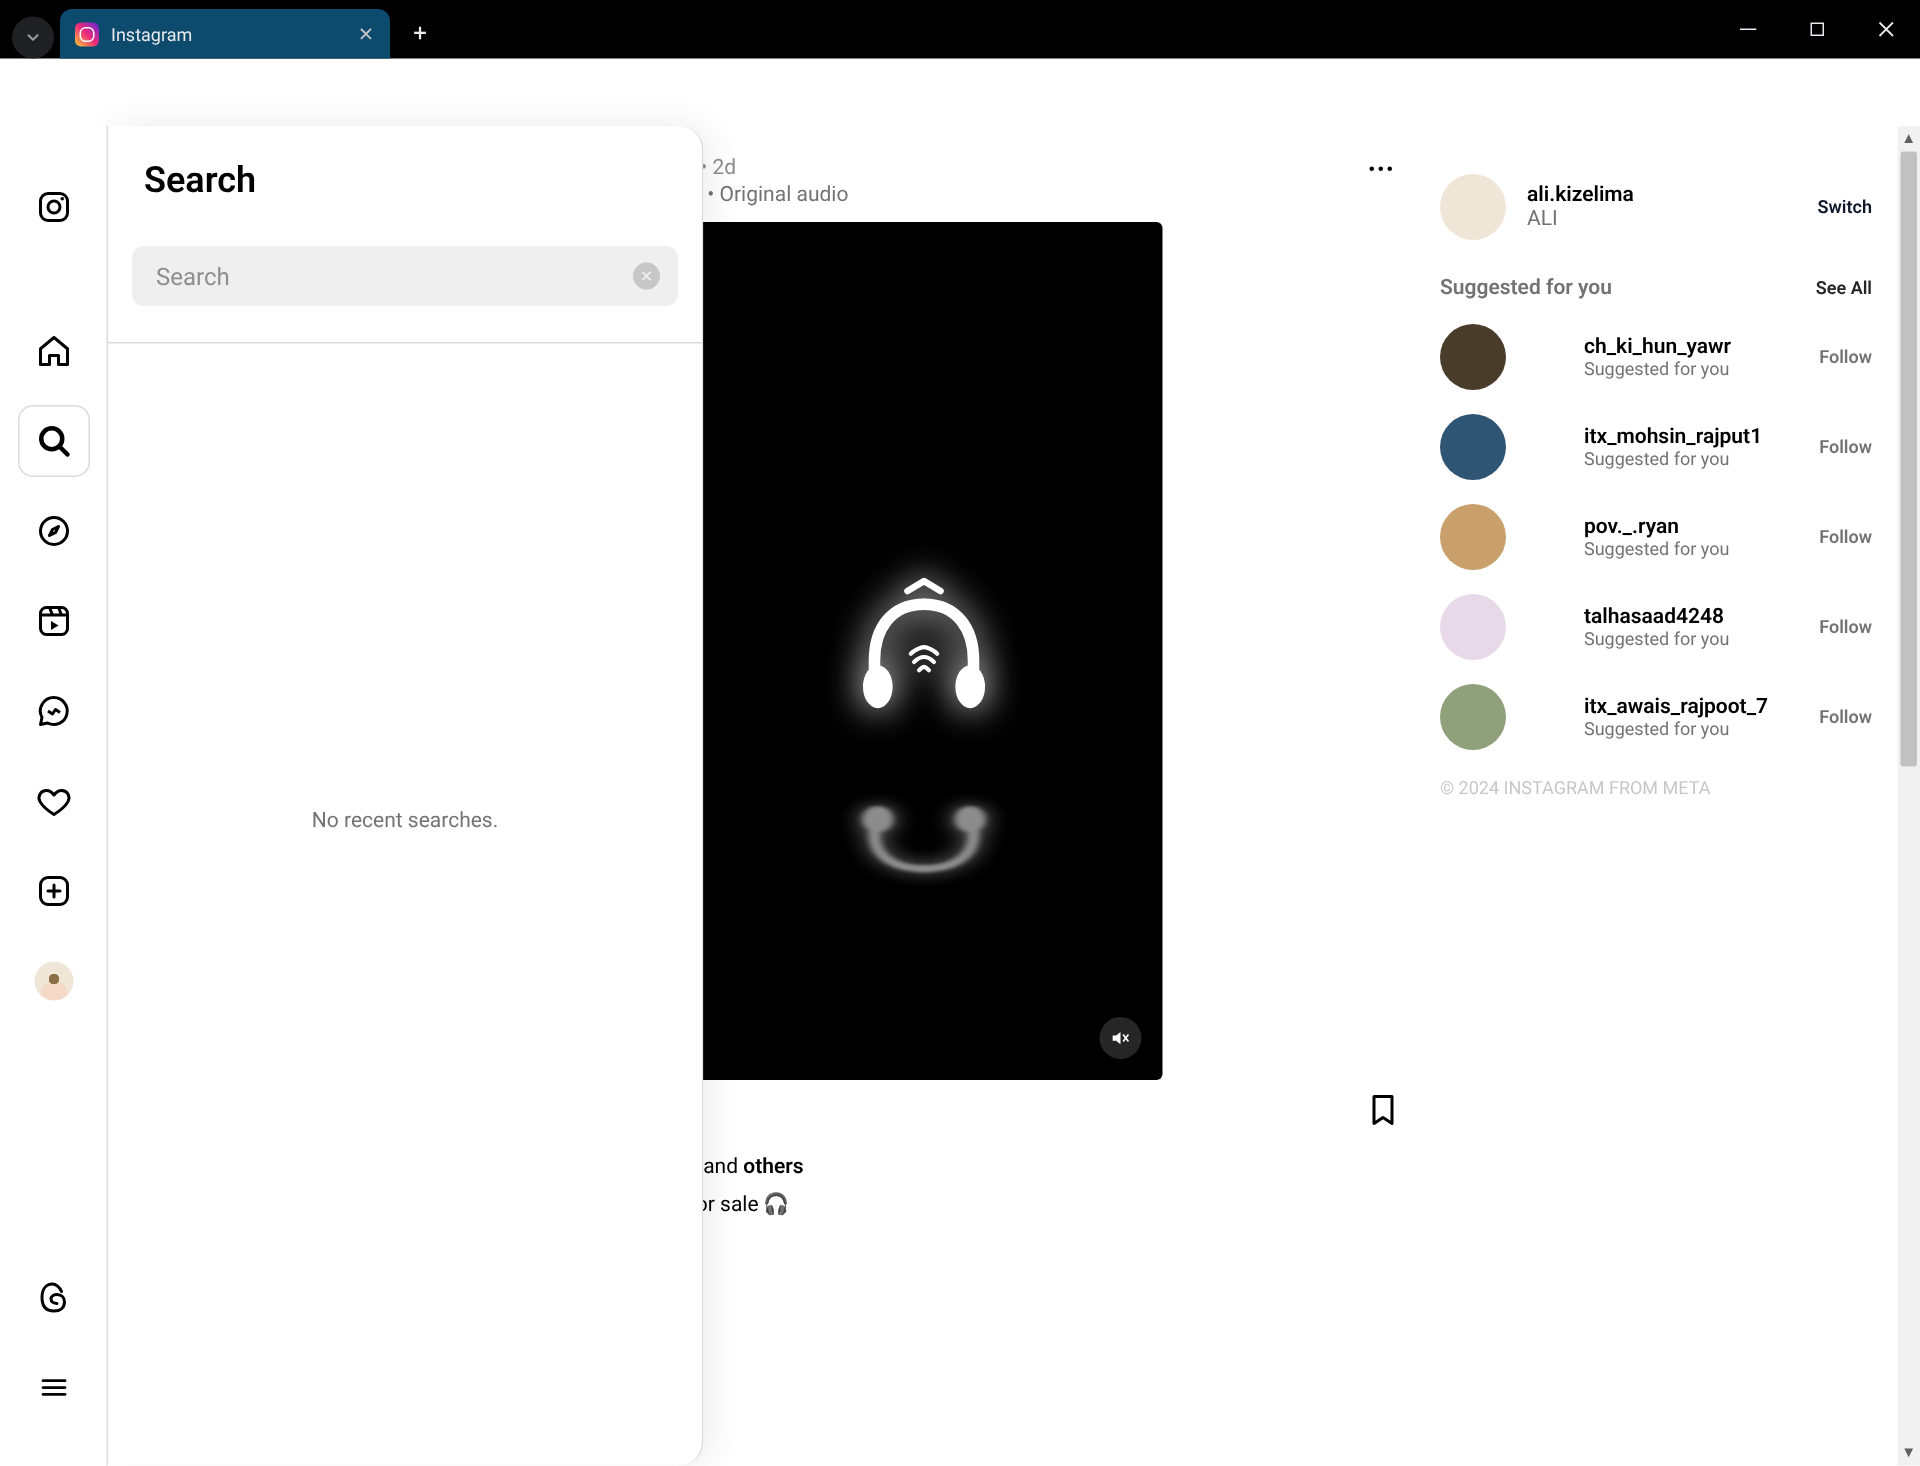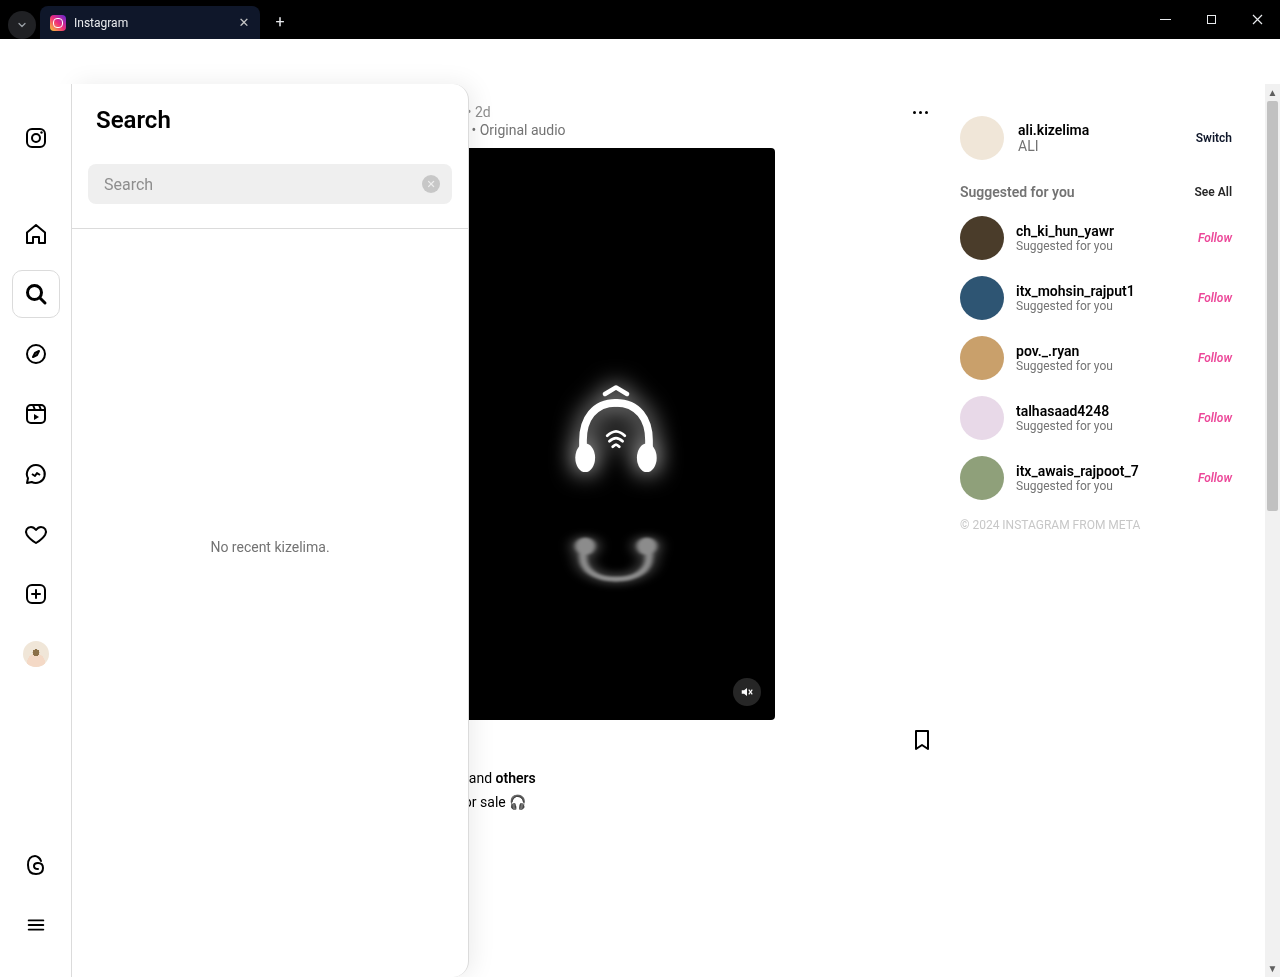--- a/index.html
+++ b/index.html
@@ -2,21 +2,21 @@
 <html><head>
 <meta charset="utf-8">
 <style>
 * { margin: 0; padding: 0; box-sizing: border-box; font-family: -apple-system, BlinkMacSystemFont, "Segoe UI", Roboto, Helvetica, Arial, sans-serif; }
 body { background:#fff; overflow:hidden; width:1280px; height:977px; }
 
 
 .title-bar { height:39px; background:#000; display:flex; align-items:stretch; color:#e8eaed; position:relative; }
 .title-bar .tab-area { display:flex; align-items:flex-end; padding-left:6px; padding-top:6px; }
 .tab-search-btn { width:28px; height:28px; border-radius:14px; background:#202124; display:flex; align-items:center; justify-content:center; margin:3px 4px 0 2px; }
-.tab { height:33px; background:#0f172a; border-radius:8px 8px 0 0; display:flex; align-items:center; padding:0 8px 0 10px; min-width:220px; gap:8px; }
+.tab { height:33px; background:#0c4a6e; border-radius:8px 8px 0 0; display:flex; align-items:center; padding:0 8px 0 10px; min-width:220px; gap:8px; }
 .tab .favicon { width:16px; height:16px; border-radius:4px; background:linear-gradient(45deg,#f9ce34 0%,#ee2a7b 50%,#6228d7 100%); position:relative; }
 .tab .favicon::after{ content:""; position:absolute; inset:3px; border:1.6px solid #fff; border-radius:4px; }
 .tab .tab-title { font-size:12px; color:#e8eaed; flex:1; }
 .tab .tab-close { width:16px; height:16px; display:flex; align-items:center; justify-content:center; color:#c5c5c5; font-size:13px; }
 .new-tab-btn { width:28px; height:28px; margin:0 0 2px 6px; display:flex; align-items:center; justify-content:center; color:#e8eaed; font-size:16px; align-self:center;}
 .window-controls { position:absolute; right:0; top:0; height:39px; display:flex; }
 .window-controls div { width:46px; height:39px; display:flex; align-items:center; justify-content:center; color:#e8eaed; }
 
 
 .address-bar { height:45px; background:#202124; display:flex; align-items:center; padding:0 8px; gap:4px; border-top:1px solid #35363a;margin-top:45px;}
@@ -58,37 +58,37 @@
 .post-media { width:318px; height:572px; background:#000; border-radius:4px; position:relative; display:flex; align-items:center; justify-content:center; overflow:hidden;}
 .headphones { width:110px; height:120px; position:absolute; top:230px; filter: drop-shadow(0 0 12px #fff); }
 .reflection { width:110px; height:120px; position:absolute; top:350px; transform:scaleY(-.6); opacity:.55; filter: blur(2px) drop-shadow(0 0 8px #fff);}
 .mute-btn{ position:absolute; bottom:14px; right:14px; width:28px; height:28px; border-radius:14px; background:#262626; display:flex; align-items:center; justify-content:center;}
 .post-actions{ display:flex; justify-content:flex-end; padding:8px 2px; }
 .likes-line{ font-size:14px; color:#000; padding:6px 2px;}
 .likes-line b{ font-weight:600;}
 .caption-line{ font-size:14px; color:#000; padding:2px 2px; }
 
 
-.right { position:absolute; right:0; top:0; bottom:0; width:344px; padding:32px 48px 0 24px; display:flex; flex-direction:column; }
+.right { position:absolute; right:0; top:0; bottom:0; width:344px; padding:32px 32px 0 24px; display:flex; flex-direction:column; }
 .profile { display:flex; align-items:center; gap:14px; }
 .pf-ava{ width:44px; height:44px; border-radius:22px; background:#f0e6d8; }
 .pf-txt{ flex:1; }
 .pf-txt .u{ font-size:14px; font-weight:600;}
 .pf-txt .n{ font-size:14px; color:#737373;}
 .switch-link{ font-size:12px; font-weight:600; color:#0f172a;}
 .sugg-head{ display:flex; justify-content:space-between; align-items:center; margin-top:24px;}
 .sugg-head .t{ color:#737373; font-size:14px; font-weight:600;}
 .sugg-head .a{ color:#262626; font-size:12px; font-weight:600;}
 .sugg-list{ display:flex; flex-direction:column; gap:16px; margin-top:16px;}
 .sugg-item{ display:flex; align-items:center; gap:12px;}
 .s-ava{ width:44px;height:44px;border-radius:22px;background:#ccc; background-size:cover;}
-.s-txt{ flex:1;}
+.s-txt{ flex:1;margin-left:40px;}
 .s-txt .u{ font-size:14px; font-weight:600;}
 .s-txt .r{ font-size:12px; color:#737373;}
-.follow-link{ font-size:12px; font-weight:600; color:#ec4899;font-style:italic;}
+.follow-link{ font-size:12px; font-weight:600; color:#737373;}
 .footer-links{ margin-top:30px; font-size:12px; color:#c7c7c7; line-height:1.9; }
 .footer-links span::after{ content:" · ";}
 .footer-links span:last-child::after{ content:"";}
 .copy{ margin-top:18px; font-size:12px; color:#c7c7c7; text-transform:uppercase;}
 
 
 .scrollbar{ position:absolute; top:84px; right:0; width:15px; bottom:0; background:#f1f1f1;}
 .scrollbar .thumb{ position:absolute; left:2px; right:2px; top:17px; height:410px; background:#c1c1c1; border-radius:2px;}
 .scrollbar .arr{ position:absolute; left:0; right:0; height:17px; display:flex; align-items:center; justify-content:center; color:#606060; font-size:10px;}
 .scrollbar .arr.down{ bottom:0; }
@@ -267,21 +267,21 @@
     <div style="height:16px"></div>
   </div>
 
   <div class="search-panel">
     <h2>Search</h2>
     <div class="search-box">
       <input type="text" placeholder="Search" style="">
       <span class="clear-dot">✕</span>
     </div>
     <div class="sp-div"></div>
-    <div class="no-recent">No recent kizelima.</div>
+    <div class="no-recent">No recent searches.</div>
   </div>
 
   <div class="feed">
     <div class="post-meta">
       <div class="l">
         <span>_ • <span>2d</span></span>
       </div>
       <div class="more-dots">
           <span></span>
           <span></span>

